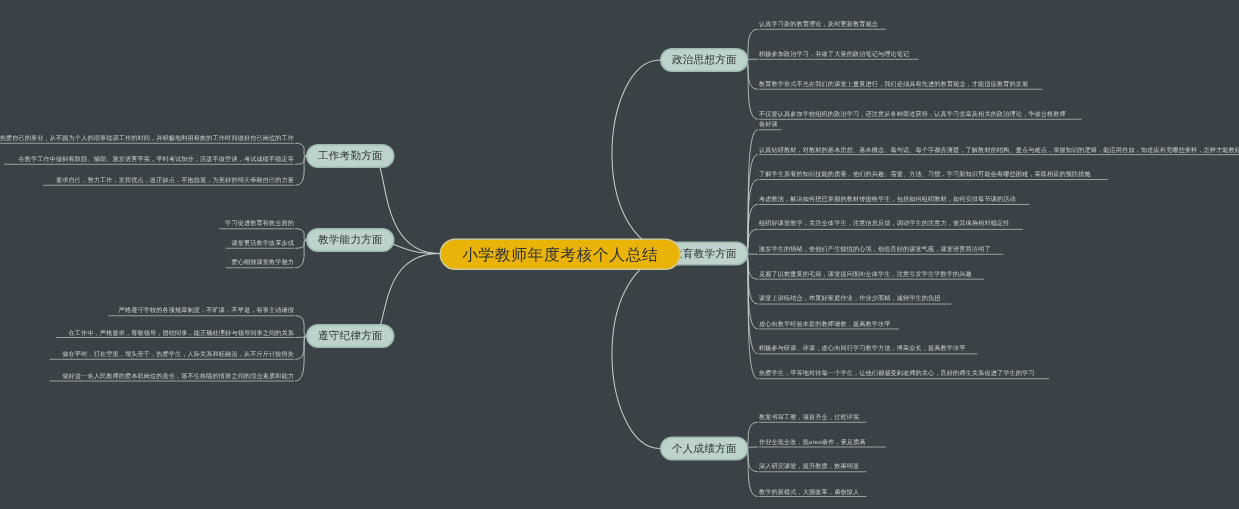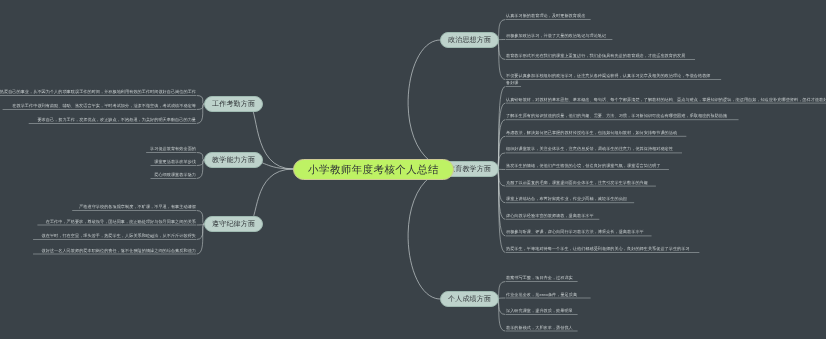--- a/index.html
+++ b/index.html
@@ -32,21 +32,21 @@
     pointer-events: none;
   }
 
   
   .root-node {
     position: absolute;
     left: 293px;
     top: 159px;
     width: 161px;
     height: 21px;
-    background: #bef264;
+    background: #eab308;
     border: 1px solid #cfcb96;
     border-radius: 11px;
     display: flex;
     align-items: center;
     justify-content: center;
     color: #2e3236;
     font-size: 10.5px;
     letter-spacing: 0.4px;
     white-space: nowrap;
     z-index: 5;

